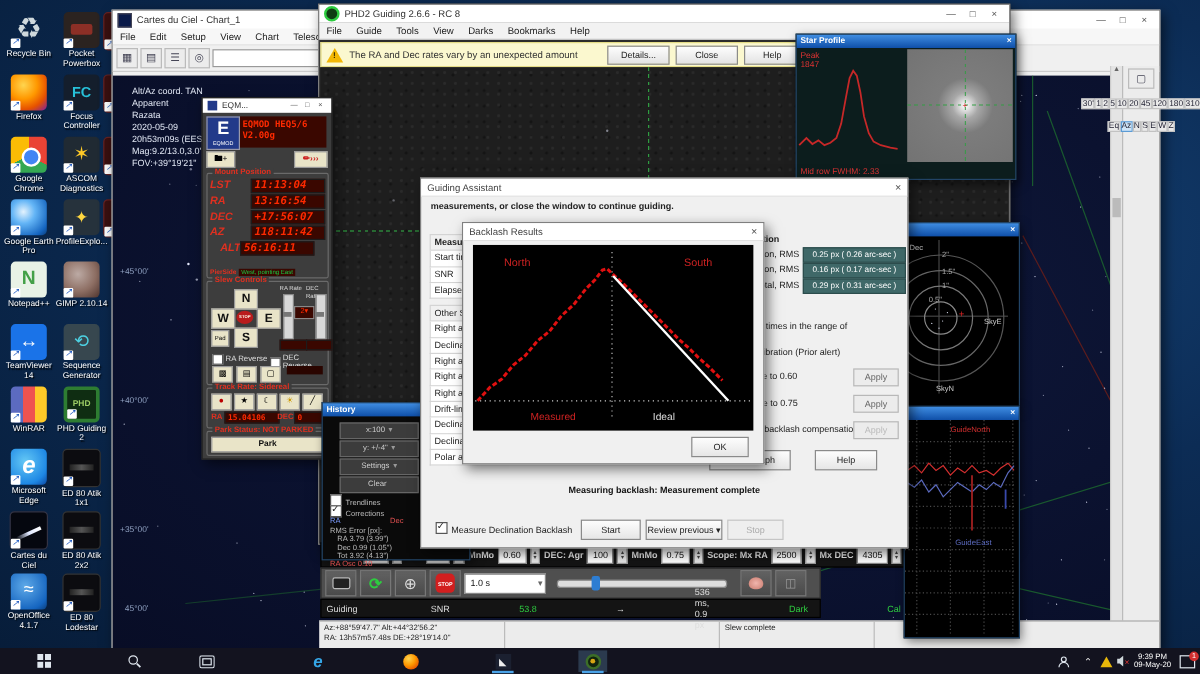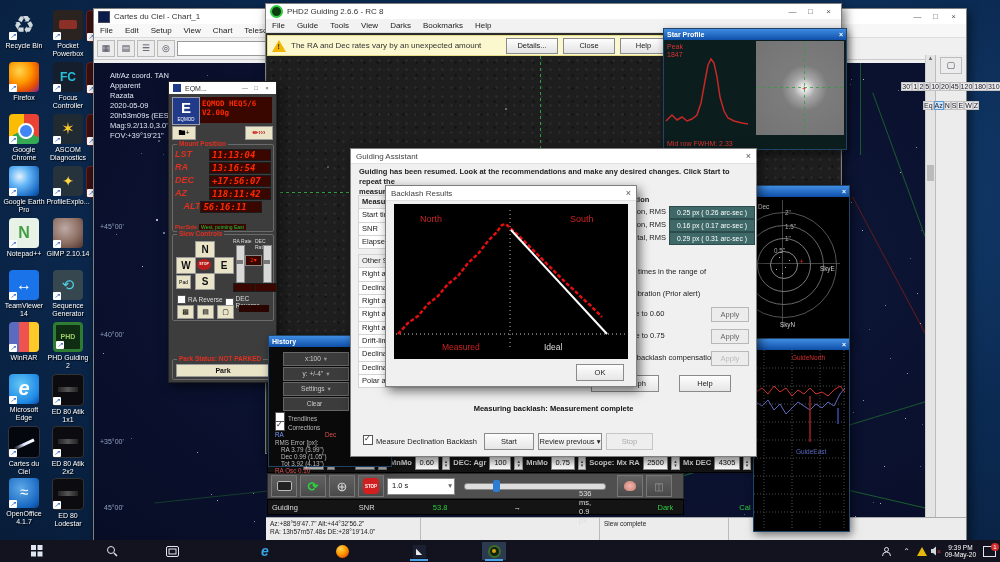--- a/index.html
+++ b/index.html
@@ -710,20 +710,32 @@
       <span class="eq-chk" style="left:52px;top:60px;">
           <span class="bx"></span>
           <span>DEC Reverse</span>
         </span>
       <span class="eq-sm" style="left:4px;top:70px;">▩</span>
       <span class="eq-sm" style="left:24px;top:70px;">▤</span>
       <span class="eq-sm" style="left:44px;top:70px;">▢</span>
       <span style="position:absolute;left:66px;top:70px;width:30px;height:7px;background:#2a0500;color:#ff2a00;font-size:5px;text-align:right;"></span>
     </div>
 
+    <div class="eq-grp" style="left:3px;top:241px;width:100px;height:32px;">
+      <span class="gh">Track Rate: Sidereal</span>
+      <span class="eq-sm" style="left:3px;top:4px;color:#b00;">●</span>
+      <span class="eq-sm" style="left:22px;top:4px;">★</span>
+      <span class="eq-sm" style="left:41px;top:4px;">☾</span>
+      <span class="eq-sm" style="left:60px;top:4px;color:#c90;">☀</span>
+      <span class="eq-sm" style="left:79px;top:4px;">╱</span>
+      <span class="eq-lbl" style="position:absolute;left:3px;top:20px;font-size:6.5px;">RA</span>
+      <span class="eq-val" style="position:absolute;left:14px;top:19px;width:40px;font-size:6.5px;">15.04106</span>
+      <span class="eq-lbl" style="position:absolute;left:58px;top:20px;font-size:6.5px;">DEC</span>
+      <span class="eq-val" style="position:absolute;left:72px;top:19px;width:26px;font-size:6.5px;">0</span>
+    </div>
 
     <div class="eq-grp" style="left:3px;top:277px;width:100px;height:19px;">
       <span class="gh">Park Status: NOT PARKED</span>
       <span style="position:absolute;left:3px;top:4px;right:3px;height:11px;background:#e9e4c8;border:1px solid #999;font-size:7px;font-weight:bold;text-align:center;line-height:11px;color:#111;">Park</span>
     </div>
   </div>
 
   <div class="abs" id="history" style="left:268px;top:335px;width:122px;height:130px;background:#0a0a0a;border:1px solid #246;box-shadow:2px 3px 8px rgba(0,0,0,.5);">
     <div class="ptb">
       <span>History</span>
@@ -831,21 +843,20 @@
       <text x="42" y="104" fill="#5c6bc0" font-size="6.5">GuideEast</text>
     </svg>
   </div>
 
   <div class="win" id="ga" style="left:350px;top:148px;width:405px;height:307px;">
     <div class="dlg-title">
       <span class="t">Guiding Assistant</span>
         <span class="x">×</span>
     </div>
     <div style="position:absolute;left:8px;top:18px;width:392px;font-size:7.5px;font-weight:bold;color:#222;line-height:10px;">
-      <div>Guiding has been resumed. Look at the recommendations and make any desired changes.  Click Start to repeat the</div>
         <div>measurements, or close the window to continue guiding.</div>
     </div>
     <div id="ga-table" style="position:absolute;left:7px;top:46px;width:240px;">
         <div class="ga-row" style="border-top: 1px solid rgb(212, 212, 212); background: rgb(240, 240, 240); font-weight: bold;">Measurement</div>
         <div class="ga-row">Start time</div>
         <div class="ga-row">SNR</div>
         <div class="ga-row">Elapsed time</div>
         <div class="ga-row" style="margin-top: 5px; border-top: 1px solid rgb(212, 212, 212); background: rgb(240, 240, 240);">Other Star Motion</div>
         <div class="ga-row">Right ascension, RMS</div>
         <div class="ga-row">Declination, RMS</div>

